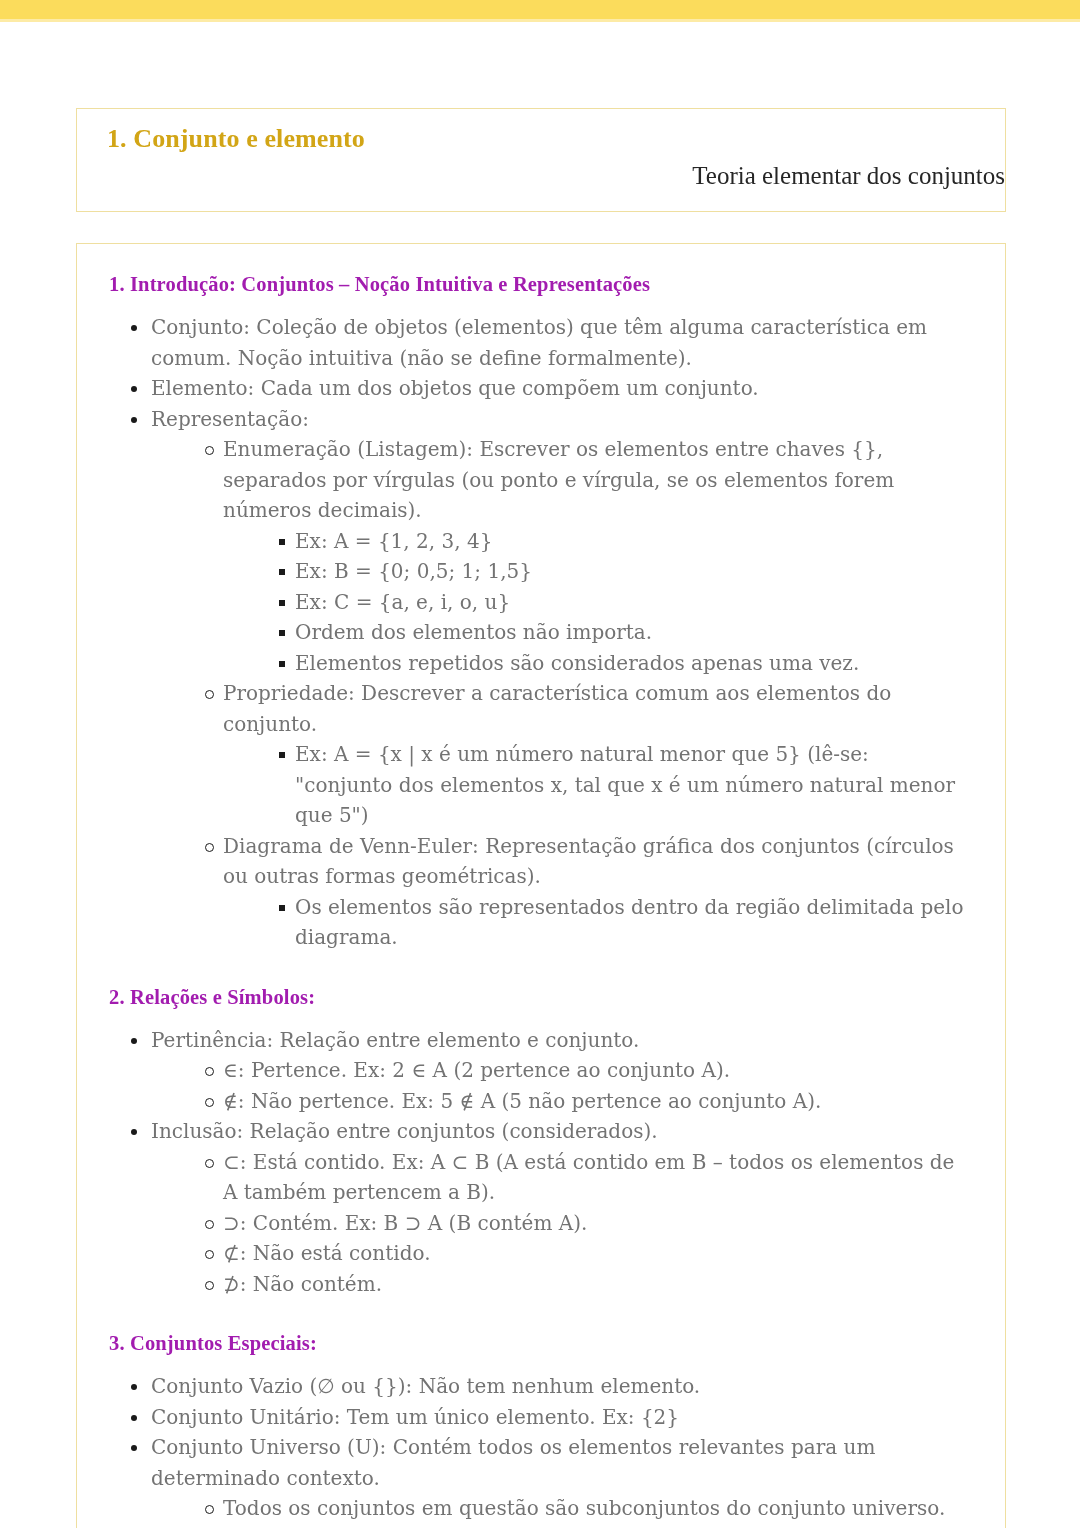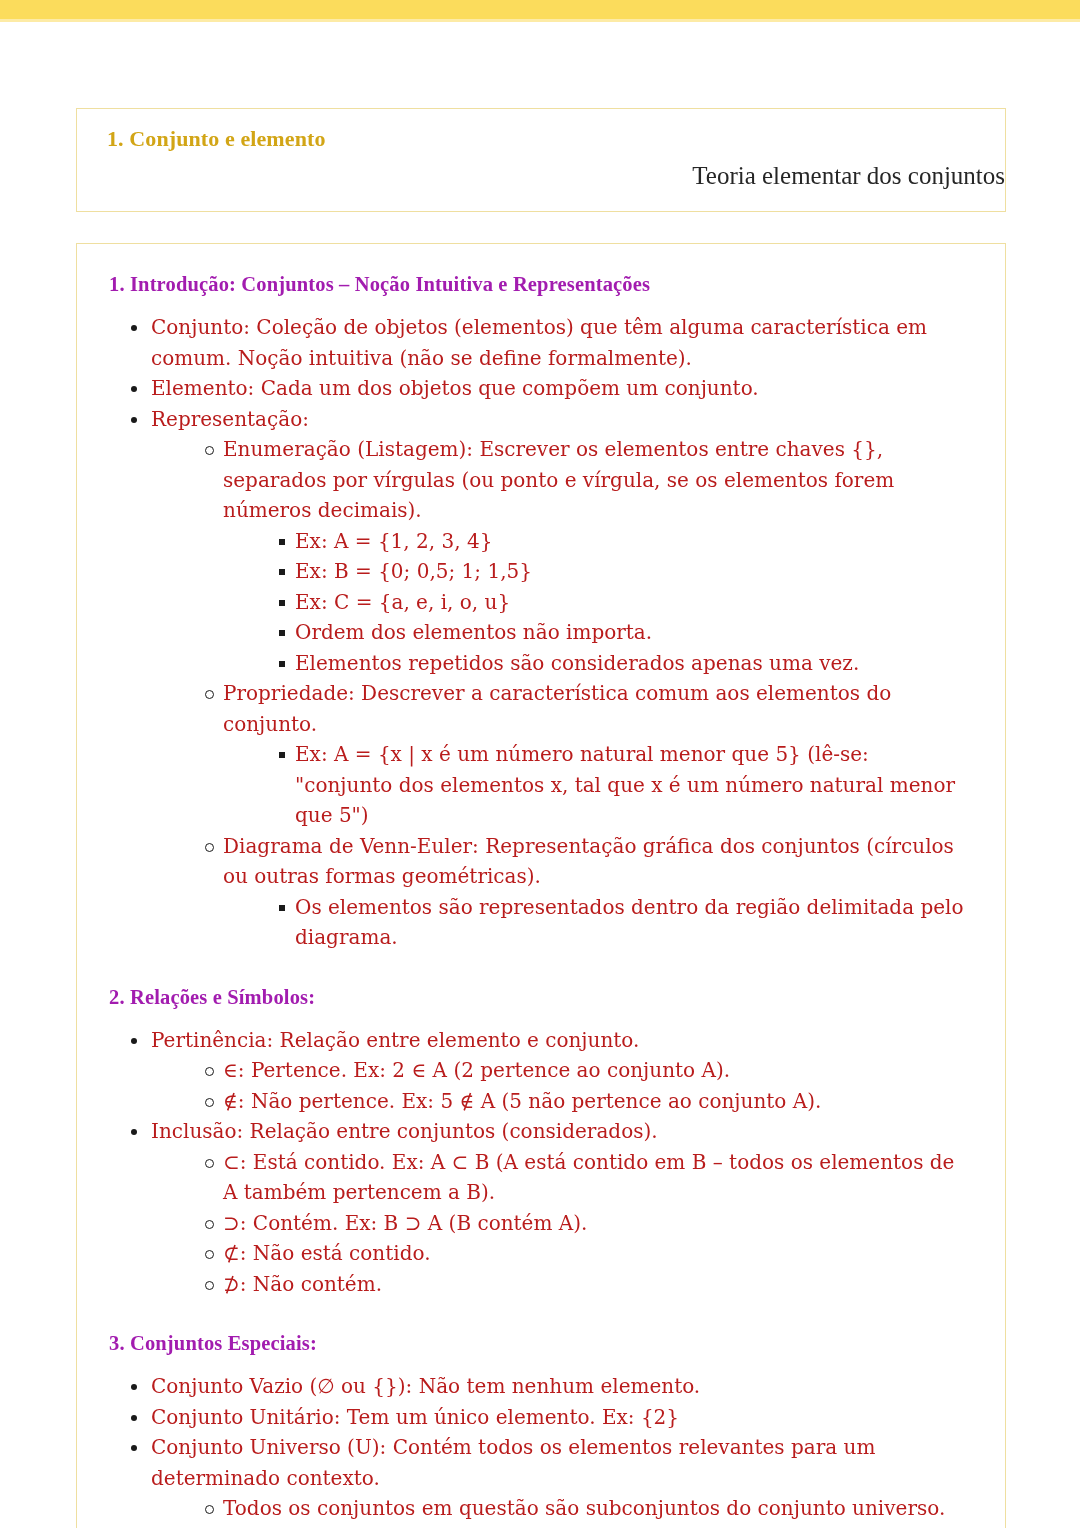--- a/index.html
+++ b/index.html
@@ -51,21 +51,21 @@
     left: 76px;
     top: 108px;
     width: 930px;
     height: 104px;
     border: 1.5px solid #efdfa0;
     background: #ffffff;
     padding: 10px 0 0 30px;
   }
   .doc-title {
     margin: 0;
-    font-size: 22px;
+    font-size: 26px;
     line-height: 40px;
     font-weight: 700;
     color: #d2a516;
     letter-spacing: 0.1px;
     white-space: nowrap;
   }
   .doc-subtitle {
     margin: 0;
     font-size: 25px;
     line-height: 33px;
@@ -104,21 +104,21 @@
     margin: 0;
     padding: 0;
     list-style: none;
   }
   ul.lvl1 > li,
   ul.lvl2 > li,
   ul.lvl3 > li {
     position: relative;
     font-size: 20px;
     line-height: 30.5px;
-    color: #b91c1c;
+    color: #737373;
   }
 
   
   ul.lvl1 > li {
     padding-left: 42px;
     margin-bottom: 0;
   }
   ul.lvl1 > li::before {
     content: "";
     position: absolute;

